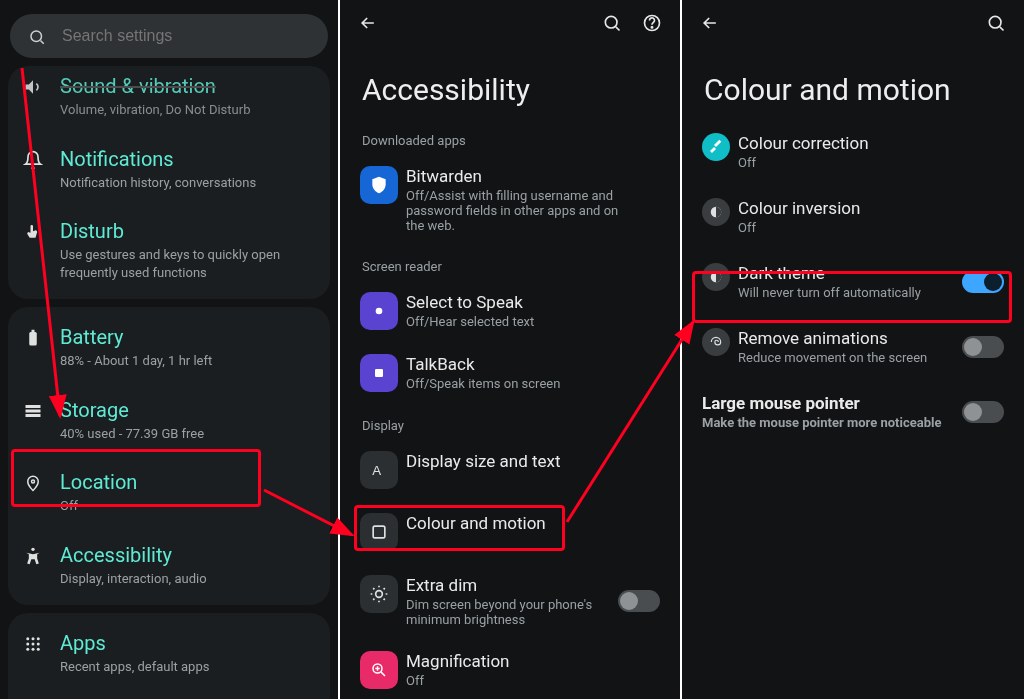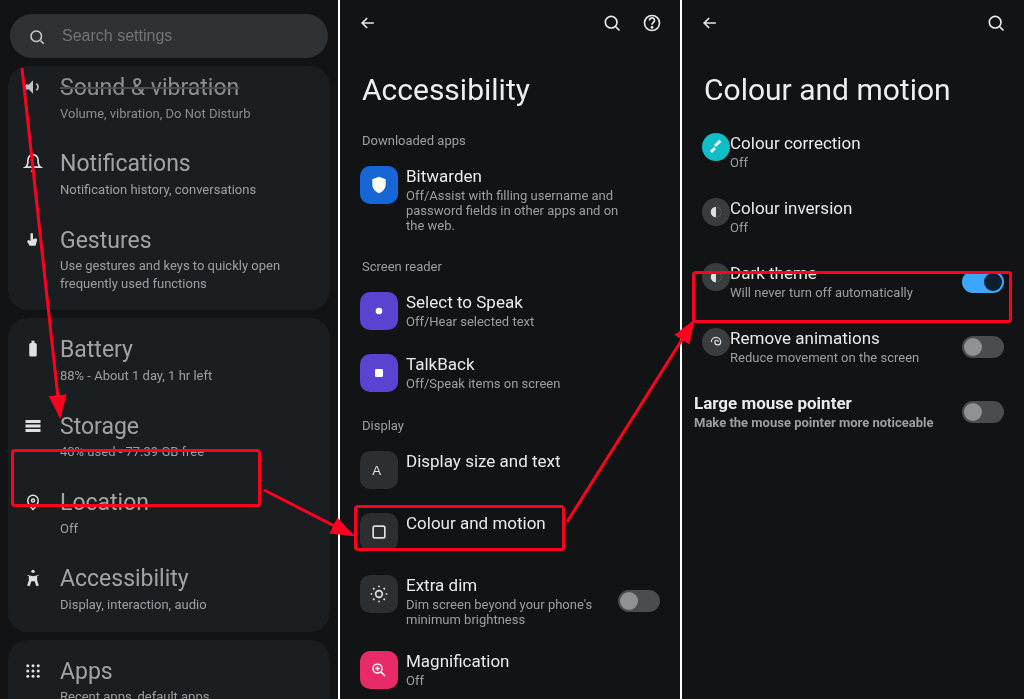--- a/index.html
+++ b/index.html
@@ -9,40 +9,40 @@
   .pane1 { width:340px; border-right:2px solid #fff; }
   .pane2 { width:342px; border-right:2px solid #fff; }
   .pane3 { flex:1; }
   
   .search { margin:14px 10px 8px 10px; height:44px; background:#2e3234; border-radius:24px; display:flex; align-items:center; padding:0 16px; gap:14px; }
   .search input { background:transparent; border:none; outline:none; color:#cfcfcf; font-size:16px; width:100%; }
   .card { margin:0 8px 8px 8px; background:#1b1e20; border-radius:20px; padding:4px 0; }
   .row { display:flex; align-items:flex-start; padding:14px 14px 14px 14px; gap:16px; }
   .row.clk { cursor:pointer; }
   .icon { width:22px; height:22px; display:flex; align-items:center; justify-content:center; color:#e0e0e0; flex-shrink:0; margin-top:2px; }
-  .txt .title { font-size:23px; color:#a3a3a3; line-height:1.25; }
+  .txt .title { font-size:20px; color:#5eead4; line-height:1.25; }
   .txt .sub { font-size:13px; color:#9aa0a3; line-height:1.35; margin-top:2px; max-width:230px; }
   
   .hl { border:3px solid #ff0020; border-radius:4px; position:absolute; pointer-events:none; }
   
   .appbar { height:46px; display:flex; align-items:center; padding:0 14px; gap:12px; }
   .spacer { flex:1; }
   .ibtn { width:28px; height:28px; display:flex; align-items:center; justify-content:center; color:#e6e6e6; }
   .bigtitle { font-size:30px; font-weight:400; color:#eeeeee; padding:26px 22px 12px 22px; }
   .section { font-size:13px; color:#9aa0a3; padding:14px 32px 6px 22px; }
   .row2 { display:flex; align-items:flex-start; padding:12px 20px; gap:8px; }
   .badge { width:38px; height:38px; border-radius:10px; display:flex; align-items:center; justify-content:center; flex-shrink:0; font-size:18px; }
   .badge.dark { background:#2b2f31; }
   .row2 .title { font-size:17px; color:#eaeaea; }
   .row2 .sub { font-size:13px; color:#9aa0a3; margin-top:2px; max-width:230px; }
   .toggle { width:42px; height:22px; border-radius:12px; background:#4a4d4f; position:relative; flex-shrink:0; margin-left:auto; align-self:center; }
   .toggle .knob { position:absolute; width:18px; height:18px; border-radius:50%; background:#8f9294; top:2px; left:2px; }
   .toggle.on { background:#3da6ff; }
   .toggle.on .knob { left:22px; background:#0b1f2e; }
-  .row3 { display:flex; align-items:flex-start; padding:14px 20px; gap:0; }
+  .row3 { display:flex; align-items:flex-start; padding:14px 20px; gap:8px; }
   .circ { width:28px; height:28px; border-radius:50%; background:#3a3d3f; display:flex; align-items:center; justify-content:center; flex-shrink:0; }
   .circ.teal { background:#0fbec7; }
   .row3 .texts { flex:1; }
   .row3 .title { font-size:17px; color:#eaeaea; }
   .row3 .sub { font-size:13px; color:#9aa0a3; margin-top:2px; }
   
   .overlay { position:absolute; left:0; top:0; width:1024px; height:699px; pointer-events:none; }
   svg { display:block; }
 </style>
 </head>
@@ -86,21 +86,21 @@
             <div class="sub">Notification history, conversations</div>
           </div>
       </div>
       <div class="row clk">
         <span class="icon">
             <svg width="20" height="20" viewBox="0 0 24 24" fill="#e0e0e0">
               <path d="M9 11V5a1.5 1.5 0 013 0v6l3-1a2 2 0 012 2l-2 7H8l-3-5 1-2 3 1z"></path>
             </svg>
           </span>
         <div class="txt">
-            <div class="title">Gestures</div>
+            <div class="title">Disturb</div>
             <div class="sub">Use gestures and keys to quickly open frequently used functions</div>
           </div>
       </div>
     </div>
 
     <div class="card">
       <div class="row clk">
         <span class="icon">
             <svg width="18" height="20" viewBox="0 0 24 24" fill="#e0e0e0">
               <rect x="7" y="4" width="10" height="18" rx="2"></rect>

